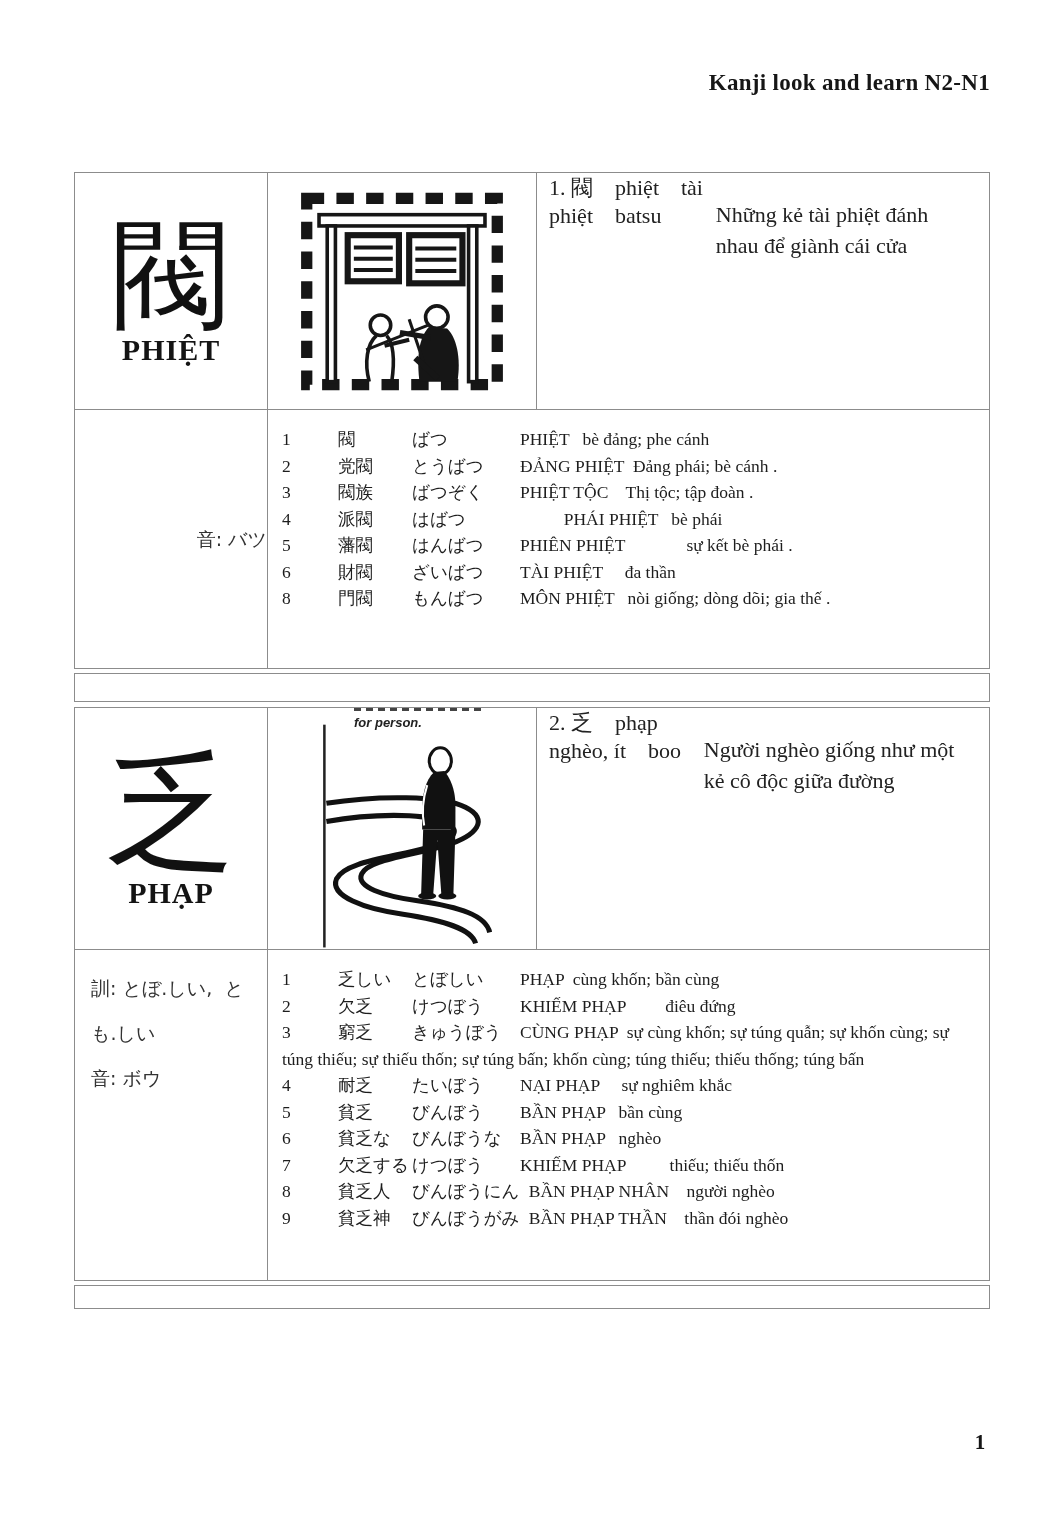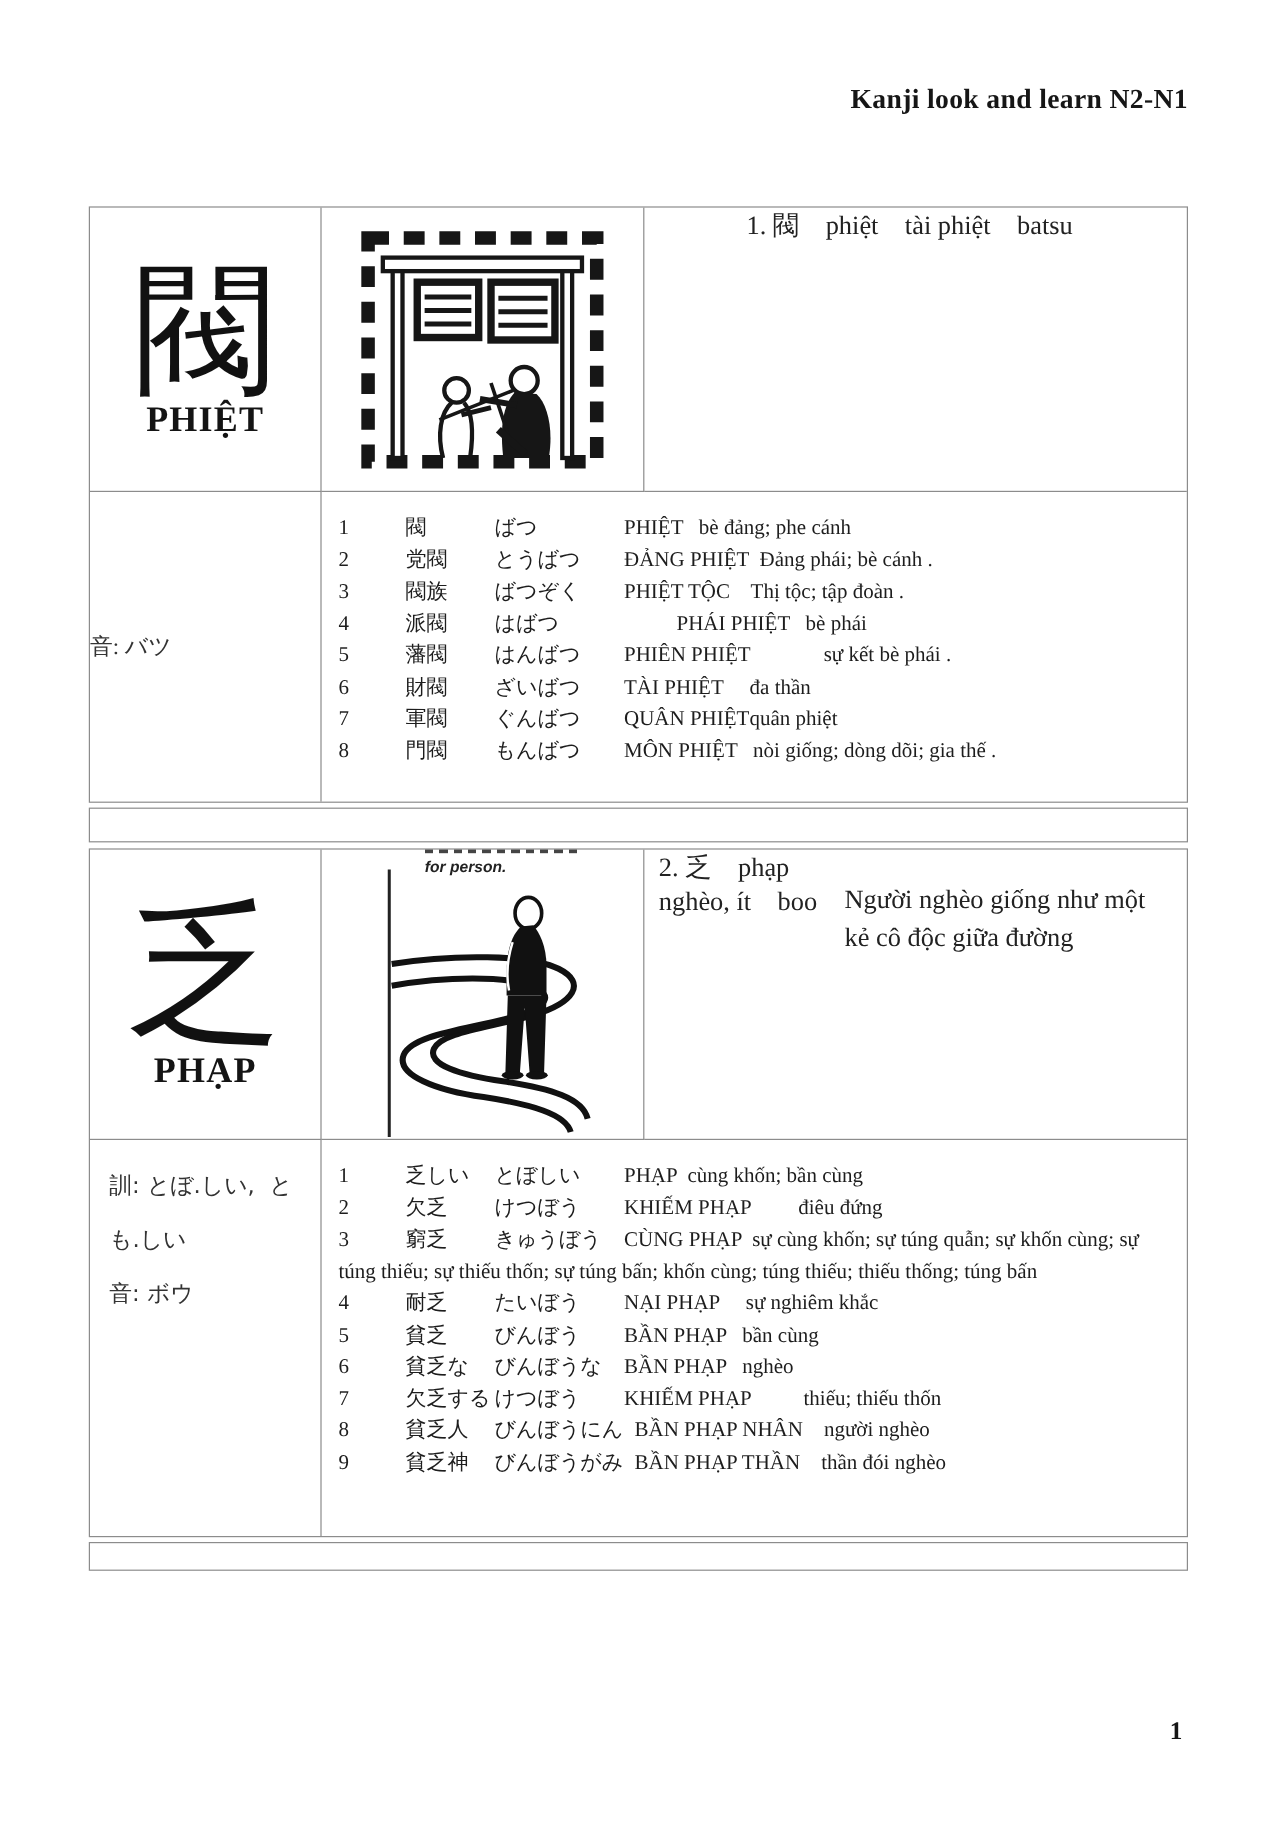--- a/index.html
+++ b/index.html
@@ -20,21 +20,21 @@
   .kanji-glyph{font-size:118px;line-height:1;color:#111;font-family:"DejaVu Serif",serif;}
   .kanji-glyph.big{font-size:128px;}
   .hanviet{font-size:30px;font-weight:bold;letter-spacing:1px;color:#141414;}
 
   .c-img{position:relative;display:flex;align-items:center;justify-content:center;overflow:hidden;}
   .c-meaning{display:flex;flex-direction:row;justify-content:center;padding:0 22px 0 12px;}
   .meaning-title{font-size:22px;white-space:pre-wrap;color:#222;}
   .meaning-text{font-size:22px;margin-top:26px;line-height:1.42;color:#222;}
 
   .c-reading{font-family:"DejaVu Sans", sans-serif;font-size:19px;color:#333;}
-  .c-reading.center{display:flex;align-items:center;justify-content:flex-start;font-family:Liberation Serif, serif;}
+  .c-reading.center{display:flex;align-items:center;justify-content:flex-end;}
   .c-reading.top{padding:16px 18px 0 16px;}
   .reading-line{line-height:45px;white-space:pre-wrap;}
 
   .c-vocab{grid-column:2 / 4;padding:16px 12px 0 14px;}
   .v-row{font-size:17.5px;line-height:26.5px;color:#1d1d1d;}
   .v-num{display:inline-block;width:56px;}
   .v-word{display:inline-block;min-width:74px;white-space:pre;}
   .v-kana{display:inline-block;min-width:108px;white-space:pre;}
   .v-viet{white-space:pre-wrap;}
 
@@ -82,41 +82,41 @@
         <path d="M131 138 C122 148 119 165 122 191 L159 191 C163 168 158 147 149 139 Z" fill="#161616"></path>
         <path d="M133 148 L103 143" stroke="#161616" stroke-width="5"></path>
         <path d="M70 160 L130 136" stroke="#161616" stroke-width="3"></path>
         <path d="M112 130 L128 178" stroke="#161616" stroke-width="3"></path>
         <path d="M118 168 L140 188" stroke="#161616" stroke-width="6"></path>
       </svg>
     </div>
 
     <div class="cell bB c-meaning">
       <div class="meaning-title">1. 閥    phiệt    tài phiệt    batsu</div>
+      <div class="meaning-text">Những kẻ tài phiệt đánh nhau để giành cái cửa</div>
     </div>
 
     <div class="cell bR c-reading center">
       <div class="reading-line">音: バツ</div>
     </div>
 
     <div class="cell c-vocab">
 
         <div class="v-row"><span class="v-num">1</span><span class="v-word">閥</span><span class="v-kana">ばつ</span><span class="v-viet">PHIỆT   bè đảng; phe cánh</span></div>
 
         <div class="v-row"><span class="v-num">2</span><span class="v-word">党閥</span><span class="v-kana">とうばつ</span><span class="v-viet">ĐẢNG PHIỆT  Đảng phái; bè cánh .</span></div>
 
         <div class="v-row"><span class="v-num">3</span><span class="v-word">閥族</span><span class="v-kana">ばつぞく</span><span class="v-viet">PHIỆT TỘC    Thị tộc; tập đoàn .</span></div>
 
         <div class="v-row"><span class="v-num">4</span><span class="v-word">派閥</span><span class="v-kana">はばつ</span><span class="v-viet">          PHÁI PHIỆT   bè phái</span></div>
 
         <div class="v-row"><span class="v-num">5</span><span class="v-word">藩閥</span><span class="v-kana">はんばつ</span><span class="v-viet">PHIÊN PHIỆT              sự kết bè phái .</span></div>
 
         <div class="v-row"><span class="v-num">6</span><span class="v-word">財閥</span><span class="v-kana">ざいばつ</span><span class="v-viet">TÀI PHIỆT     đa thần</span></div>
 
-        <div class="v-row"><span class="v-num">7</span><span class="v-word">軍閥</span><span class="v-kana">ぐんばつ</span><span class="v-viet">QUÂN PHIỆTquân phiệt</span></div>
 
         <div class="v-row"><span class="v-num">8</span><span class="v-word">門閥</span><span class="v-kana">もんばつ</span><span class="v-viet">MÔN PHIỆT   nòi giống; dòng dõi; gia thế .</span></div>
       </div>
   </div>
 
   <div class="spacer-band" style="top:673px;"></div>
 
   <div class="ktable" style="top:707px;height:574px;grid-template-rows:242px 1fr;">
 
     <div class="cell bR bB c-kanji">

